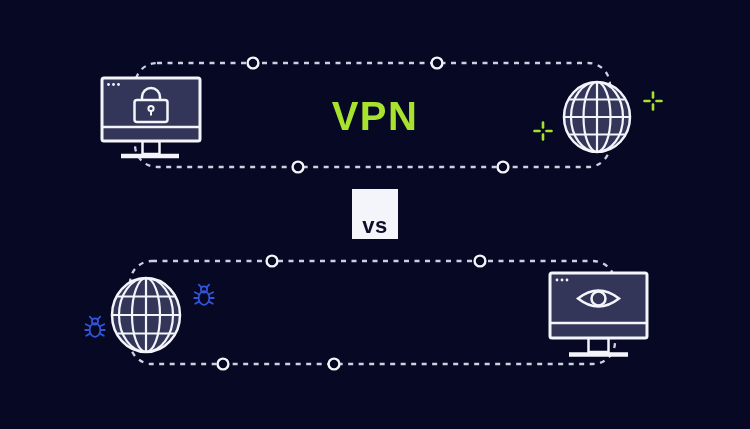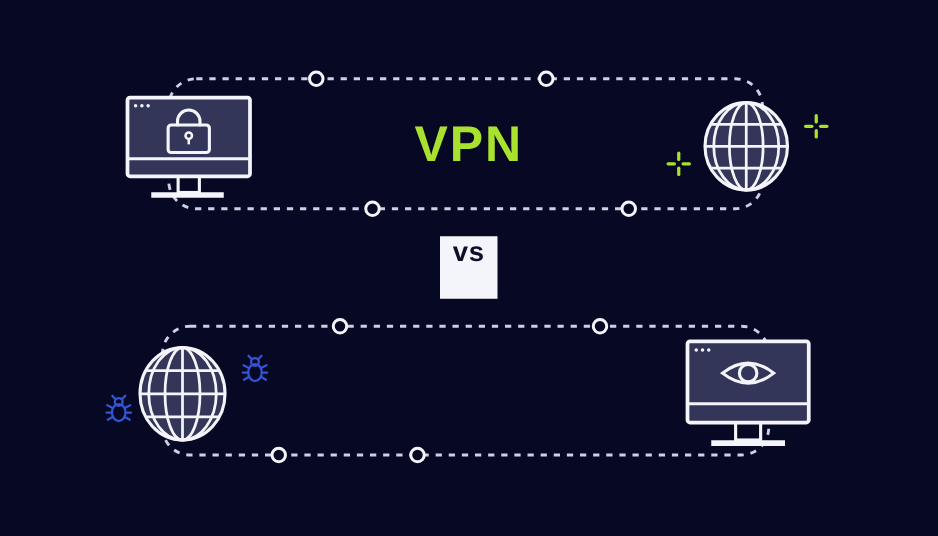--- a/index.html
+++ b/index.html
@@ -43,21 +43,21 @@
     left:300px;top:94px;width:150px;
     font-size:40px;line-height:44px;letter-spacing:1.5px;color:var(--green);
   }
   .label-proxy{
     left:275px;top:290px;width:200px;
     font-size:37px;line-height:42px;letter-spacing:2px;color:var(--blue);
   }
   .vs-box{
     position:absolute;left:352px;top:189px;width:46px;height:50px;
     background:var(--white);
-    display:flex;align-items:flex-start;justify-content:center;
+    display:flex;align-items:flex-end;justify-content:center;
     font-size:22px;font-weight:bold;letter-spacing:.5px;color:var(--dark);
   }
 </style>
 </head>
 <body>
 
 <div class="stage">
 
   <svg width="750" height="429" viewBox="0 0 750 429">
 

